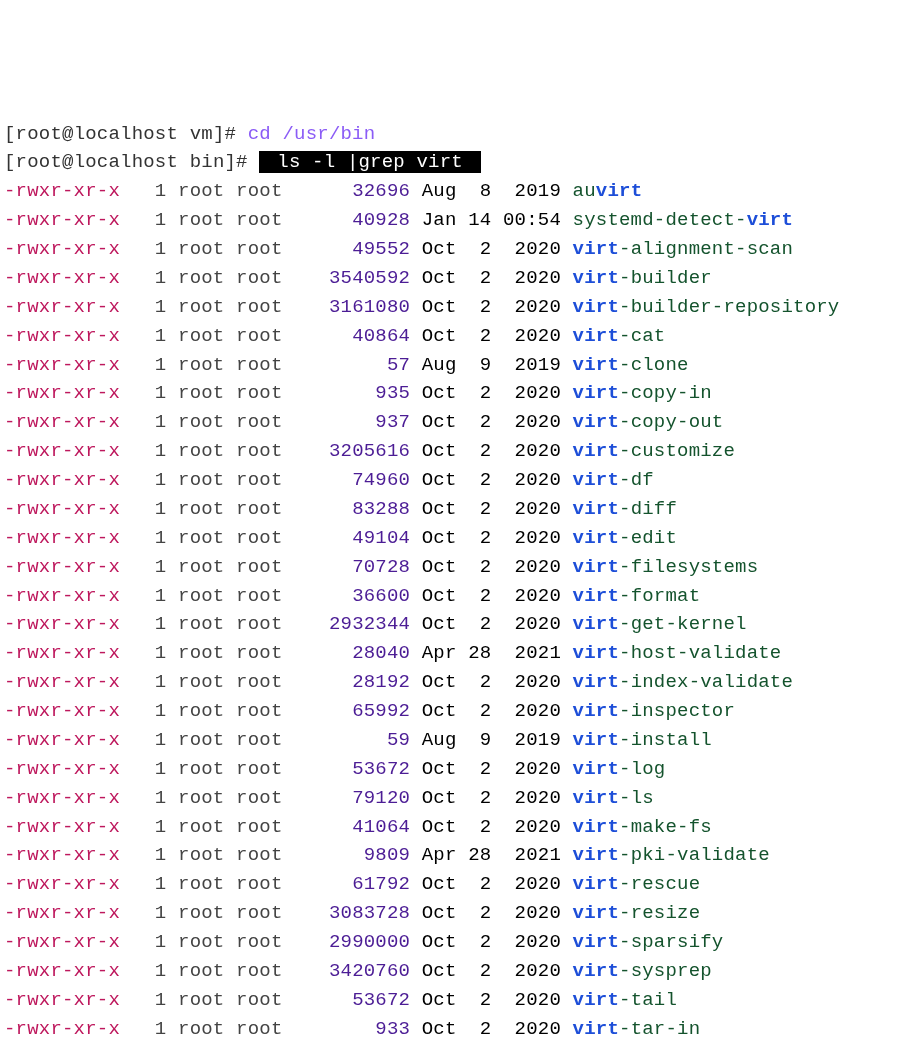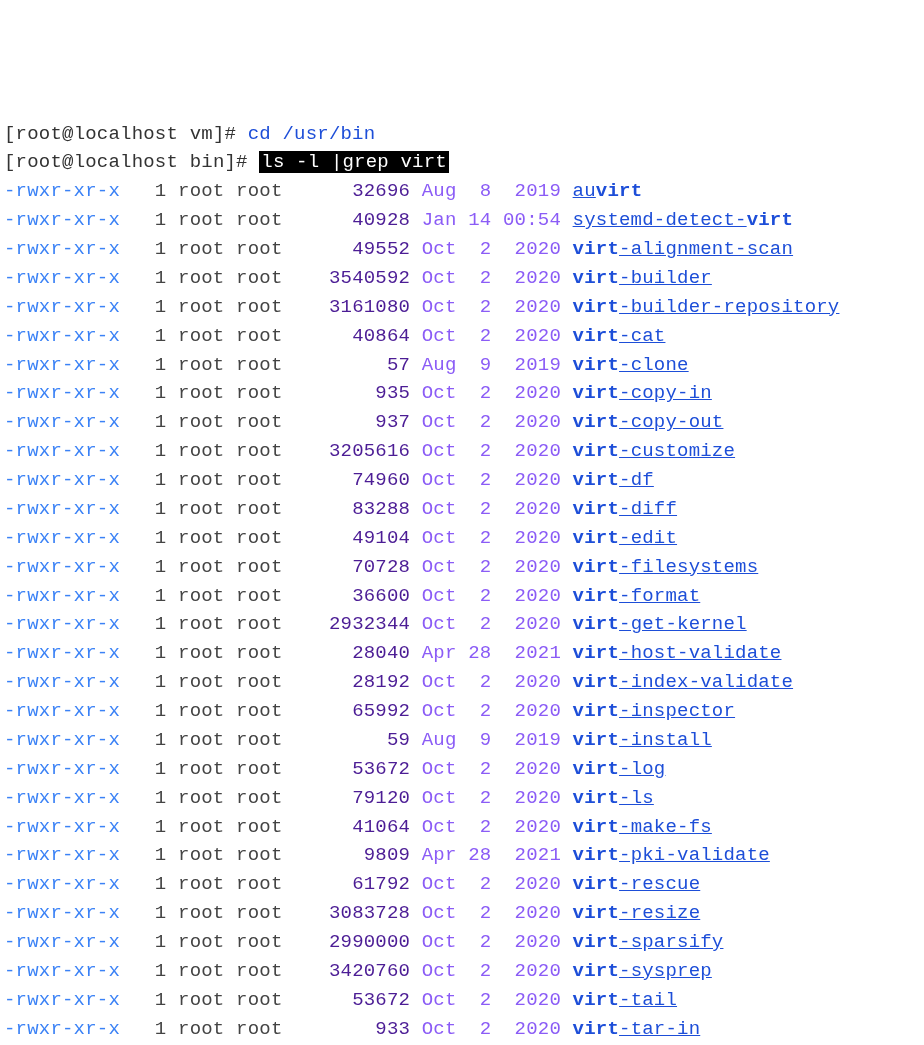--- a/index.html
+++ b/index.html
@@ -6,36 +6,36 @@
     margin: 0;
     padding: 4px;
     background: #ffffff;
     font-family: "Courier New", monospace;
     font-size: 19px;
     line-height: 1.52;
     color: #333333;
     white-space: pre;
     letter-spacing: 0.2px;
   }
-  .cmd { color: #1d4ed8; }
+  .cmd { color: #8b5cf6; }
   .hl {
     background: #000000;
     color: #ffffff;
-    padding: 0 2px;
+    padding: 0 18px;
   }
   .row {
     display: block;
   }
-  .perm  { color: #3b82f6; }
+  .perm  { color: #be185d; }
   .links { color: #444; }
   .owner { color: #444; }
   .group { color: #444; }
   .size  { color: #4c1d95; }
-  .date  { color: #8b5cf6; }
-  .name-plain { color: #1d4ed8; text-decoration: underline; }
+  .date  { color: #000000; }
+  .name-plain { color: #14532d; }
   .bold  { font-weight: 700; color: #1d4ed8; }
 </style>
 </head>
 <body>
 
 
 
 <div id="terminal"><span class="row">[<span>root</span>@<span>localhost</span> <span>vm</span>]# <span class="cmd">cd /usr/bin</span></span><span class="row">[<span>root</span>@<span>localhost</span> <span>bin</span>]# <span class="hl">ls -l |grep virt</span></span><span class="row"><span class="perm">-rwxr-xr-x</span> <span class="links">  1</span> <span class="owner">root</span> <span class="group">root</span> <span class="size">     32696</span> <span class="date">Aug  8  2019</span> <span><span class="name-plain">au</span><span class="bold">virt</span><span class="name-plain"></span></span></span><span class="row"><span class="perm">-rwxr-xr-x</span> <span class="links">  1</span> <span class="owner">root</span> <span class="group">root</span> <span class="size">     40928</span> <span class="date">Jan 14 00:54</span> <span><span class="name-plain">systemd-detect-</span><span class="bold">virt</span><span class="name-plain"></span></span></span><span class="row"><span class="perm">-rwxr-xr-x</span> <span class="links">  1</span> <span class="owner">root</span> <span class="group">root</span> <span class="size">     49552</span> <span class="date">Oct  2  2020</span> <span><span class="name-plain"></span><span class="bold">virt</span><span class="name-plain">-alignment-scan</span></span></span><span class="row"><span class="perm">-rwxr-xr-x</span> <span class="links">  1</span> <span class="owner">root</span> <span class="group">root</span> <span class="size">   3540592</span> <span class="date">Oct  2  2020</span> <span><span class="name-plain"></span><span class="bold">virt</span><span class="name-plain">-builder</span></span></span><span class="row"><span class="perm">-rwxr-xr-x</span> <span class="links">  1</span> <span class="owner">root</span> <span class="group">root</span> <span class="size">   3161080</span> <span class="date">Oct  2  2020</span> <span><span class="name-plain"></span><span class="bold">virt</span><span class="name-plain">-builder-repository</span></span></span><span class="row"><span class="perm">-rwxr-xr-x</span> <span class="links">  1</span> <span class="owner">root</span> <span class="group">root</span> <span class="size">     40864</span> <span class="date">Oct  2  2020</span> <span><span class="name-plain"></span><span class="bold">virt</span><span class="name-plain">-cat</span></span></span><span class="row"><span class="perm">-rwxr-xr-x</span> <span class="links">  1</span> <span class="owner">root</span> <span class="group">root</span> <span class="size">        57</span> <span class="date">Aug  9  2019</span> <span><span class="name-plain"></span><span class="bold">virt</span><span class="name-plain">-clone</span></span></span><span class="row"><span class="perm">-rwxr-xr-x</span> <span class="links">  1</span> <span class="owner">root</span> <span class="group">root</span> <span class="size">       935</span> <span class="date">Oct  2  2020</span> <span><span class="name-plain"></span><span class="bold">virt</span><span class="name-plain">-copy-in</span></span></span><span class="row"><span class="perm">-rwxr-xr-x</span> <span class="links">  1</span> <span class="owner">root</span> <span class="group">root</span> <span class="size">       937</span> <span class="date">Oct  2  2020</span> <span><span class="name-plain"></span><span class="bold">virt</span><span class="name-plain">-copy-out</span></span></span><span class="row"><span class="perm">-rwxr-xr-x</span> <span class="links">  1</span> <span class="owner">root</span> <span class="group">root</span> <span class="size">   3205616</span> <span class="date">Oct  2  2020</span> <span><span class="name-plain"></span><span class="bold">virt</span><span class="name-plain">-customize</span></span></span><span class="row"><span class="perm">-rwxr-xr-x</span> <span class="links">  1</span> <span class="owner">root</span> <span class="group">root</span> <span class="size">     74960</span> <span class="date">Oct  2  2020</span> <span><span class="name-plain"></span><span class="bold">virt</span><span class="name-plain">-df</span></span></span><span class="row"><span class="perm">-rwxr-xr-x</span> <span class="links">  1</span> <span class="owner">root</span> <span class="group">root</span> <span class="size">     83288</span> <span class="date">Oct  2  2020</span> <span><span class="name-plain"></span><span class="bold">virt</span><span class="name-plain">-diff</span></span></span><span class="row"><span class="perm">-rwxr-xr-x</span> <span class="links">  1</span> <span class="owner">root</span> <span class="group">root</span> <span class="size">     49104</span> <span class="date">Oct  2  2020</span> <span><span class="name-plain"></span><span class="bold">virt</span><span class="name-plain">-edit</span></span></span><span class="row"><span class="perm">-rwxr-xr-x</span> <span class="links">  1</span> <span class="owner">root</span> <span class="group">root</span> <span class="size">     70728</span> <span class="date">Oct  2  2020</span> <span><span class="name-plain"></span><span class="bold">virt</span><span class="name-plain">-filesystems</span></span></span><span class="row"><span class="perm">-rwxr-xr-x</span> <span class="links">  1</span> <span class="owner">root</span> <span class="group">root</span> <span class="size">     36600</span> <span class="date">Oct  2  2020</span> <span><span class="name-plain"></span><span class="bold">virt</span><span class="name-plain">-format</span></span></span><span class="row"><span class="perm">-rwxr-xr-x</span> <span class="links">  1</span> <span class="owner">root</span> <span class="group">root</span> <span class="size">   2932344</span> <span class="date">Oct  2  2020</span> <span><span class="name-plain"></span><span class="bold">virt</span><span class="name-plain">-get-kernel</span></span></span><span class="row"><span class="perm">-rwxr-xr-x</span> <span class="links">  1</span> <span class="owner">root</span> <span class="group">root</span> <span class="size">     28040</span> <span class="date">Apr 28  2021</span> <span><span class="name-plain"></span><span class="bold">virt</span><span class="name-plain">-host-validate</span></span></span><span class="row"><span class="perm">-rwxr-xr-x</span> <span class="links">  1</span> <span class="owner">root</span> <span class="group">root</span> <span class="size">     28192</span> <span class="date">Oct  2  2020</span> <span><span class="name-plain"></span><span class="bold">virt</span><span class="name-plain">-index-validate</span></span></span><span class="row"><span class="perm">-rwxr-xr-x</span> <span class="links">  1</span> <span class="owner">root</span> <span class="group">root</span> <span class="size">     65992</span> <span class="date">Oct  2  2020</span> <span><span class="name-plain"></span><span class="bold">virt</span><span class="name-plain">-inspector</span></span></span><span class="row"><span class="perm">-rwxr-xr-x</span> <span class="links">  1</span> <span class="owner">root</span> <span class="group">root</span> <span class="size">        59</span> <span class="date">Aug  9  2019</span> <span><span class="name-plain"></span><span class="bold">virt</span><span class="name-plain">-install</span></span></span><span class="row"><span class="perm">-rwxr-xr-x</span> <span class="links">  1</span> <span class="owner">root</span> <span class="group">root</span> <span class="size">     53672</span> <span class="date">Oct  2  2020</span> <span><span class="name-plain"></span><span class="bold">virt</span><span class="name-plain">-log</span></span></span><span class="row"><span class="perm">-rwxr-xr-x</span> <span class="links">  1</span> <span class="owner">root</span> <span class="group">root</span> <span class="size">     79120</span> <span class="date">Oct  2  2020</span> <span><span class="name-plain"></span><span class="bold">virt</span><span class="name-plain">-ls</span></span></span><span class="row"><span class="perm">-rwxr-xr-x</span> <span class="links">  1</span> <span class="owner">root</span> <span class="group">root</span> <span class="size">     41064</span> <span class="date">Oct  2  2020</span> <span><span class="name-plain"></span><span class="bold">virt</span><span class="name-plain">-make-fs</span></span></span><span class="row"><span class="perm">-rwxr-xr-x</span> <span class="links">  1</span> <span class="owner">root</span> <span class="group">root</span> <span class="size">      9809</span> <span class="date">Apr 28  2021</span> <span><span class="name-plain"></span><span class="bold">virt</span><span class="name-plain">-pki-validate</span></span></span><span class="row"><span class="perm">-rwxr-xr-x</span> <span class="links">  1</span> <span class="owner">root</span> <span class="group">root</span> <span class="size">     61792</span> <span class="date">Oct  2  2020</span> <span><span class="name-plain"></span><span class="bold">virt</span><span class="name-plain">-rescue</span></span></span><span class="row"><span class="perm">-rwxr-xr-x</span> <span class="links">  1</span> <span class="owner">root</span> <span class="group">root</span> <span class="size">   3083728</span> <span class="date">Oct  2  2020</span> <span><span class="name-plain"></span><span class="bold">virt</span><span class="name-plain">-resize</span></span></span><span class="row"><span class="perm">-rwxr-xr-x</span> <span class="links">  1</span> <span class="owner">root</span> <span class="group">root</span> <span class="size">   2990000</span> <span class="date">Oct  2  2020</span> <span><span class="name-plain"></span><span class="bold">virt</span><span class="name-plain">-sparsify</span></span></span><span class="row"><span class="perm">-rwxr-xr-x</span> <span class="links">  1</span> <span class="owner">root</span> <span class="group">root</span> <span class="size">   3420760</span> <span class="date">Oct  2  2020</span> <span><span class="name-plain"></span><span class="bold">virt</span><span class="name-plain">-sysprep</span></span></span><span class="row"><span class="perm">-rwxr-xr-x</span> <span class="links">  1</span> <span class="owner">root</span> <span class="group">root</span> <span class="size">     53672</span> <span class="date">Oct  2  2020</span> <span><span class="name-plain"></span><span class="bold">virt</span><span class="name-plain">-tail</span></span></span><span class="row"><span class="perm">-rwxr-xr-x</span> <span class="links">  1</span> <span class="owner">root</span> <span class="group">root</span> <span class="size">       933</span> <span class="date">Oct  2  2020</span> <span><span class="name-plain"></span><span class="bold">virt</span><span class="name-plain">-tar-in</span></span></span><span class="row">      </span></div>
 
 

